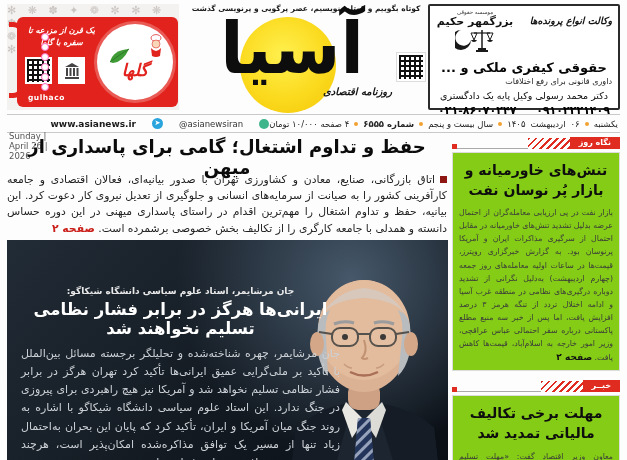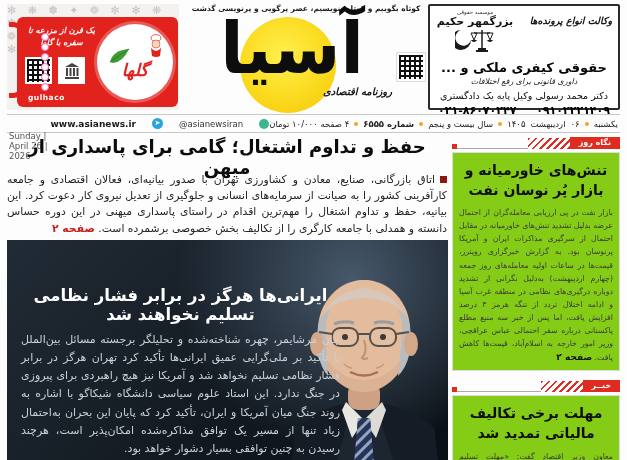--- a/index.html
+++ b/index.html
@@ -50,21 +50,21 @@
 
   
   .ad-law { position:absolute; left:428px; top:4px; width:192px; height:106px;
     border:2px solid #2b2b2b; border-radius:2px; background:#fff; direction:rtl; padding:3px 6px; }
   .law-top { display:flex; justify-content:space-between; }
   .law-line1 { font-size:9.5px; font-weight:bold; font-style:italic; color:#111; margin-top:6px; }
   .law-logo { width:78px; text-align:center; position:relative; }
   .law-org { font-size:5.5px; color:#333; }
   .law-brand { font-size:11px; font-weight:bold; color:#101010; }
   .law-line2 { text-align:center; font-size:13px; font-weight:bold; color:#060606; margin-top:2px; }
-  .law-line3 { text-align:center; font-size:8px; font-style:italic; color:#222; margin-top:2px; }
+  .law-line3 { font-size:8px; color:#222; margin-top:2px; }
   .law-row { display:flex; justify-content:space-between; padding:0 4px; margin-top:4px; }
   .law-name, .law-title { font-size:9.5px; font-weight:normal; color:#0a0a0a; }
   .law-phones { display:flex; justify-content:space-between; direction:ltr; padding:0 2px; margin-top:3px; }
   .law-phone { font-size:11px; font-weight:bold; color:#000; }
 
   
   .datebar { position:absolute; left:7px; right:7px; top:114px; height:19px;
     border-top:1px solid #c9c9c9; border-bottom:1px solid #c9c9c9;
     display:flex; align-items:center; justify-content:space-between; padding:0 2px; }
   .date-en { font-size:8.5px; color:#555;margin-top:44px; }
@@ -271,20 +271,21 @@
       <path d="M64 120 Q78 127 92 120" stroke="#a96f57" stroke-width="2.5" fill="none"></path>
       <path d="M58 112 Q62 116 66 116 M98 112 Q94 116 90 116" stroke="#c79b7d" stroke-width="1.5" fill="none"></path>
       <defs>
         <pattern id="tiestripe" width="8" height="8" patternUnits="userSpaceOnUse" patternTransform="rotate(45)">
           <rect width="8" height="8" fill="#24355c"></rect>
           <rect width="3" height="8" fill="#aab6cc"></rect>
         </pattern>
       </defs>
     </svg>
     <div class="photo-overlay">
+      <div class="ph-kicker">جان مرشایمر، استاد علوم سیاسی دانشگاه شیکاگو:</div>
       <div class="ph-headline">ایرانی‌ها هرگز در برابر فشار نظامی تسلیم نخواهند شد</div>
       <div class="ph-body">جان مرشایمر، چهره شناخته‌شده و تحلیلگر برجسته مسائل بین‌الملل با تأکید بر ملی‌گرایی عمیق ایرانی‌ها تأکید کرد تهران هرگز در برابر فشار نظامی تسلیم نخواهد شد و آمریکا نیز هیچ راهبردی برای پیروزی در جنگ ندارد. این استاد علوم سیاسی دانشگاه شیکاگو با اشاره به روند جنگ میان آمریکا و ایران، تأکید کرد که پایان این بحران به‌احتمال زیاد تنها از مسیر یک توافق مذاکره‌شده امکان‌پذیر است، هرچند رسیدن به چنین توافقی بسیار دشوار خواهد بود.</div>
       <span class="ph-pageref">صفحه ۲</span>
     </div>
   </div>
 
   <aside class="sidebar">
 
     <div class="label-row">
       <span class="tag">نگاه روز</span>

